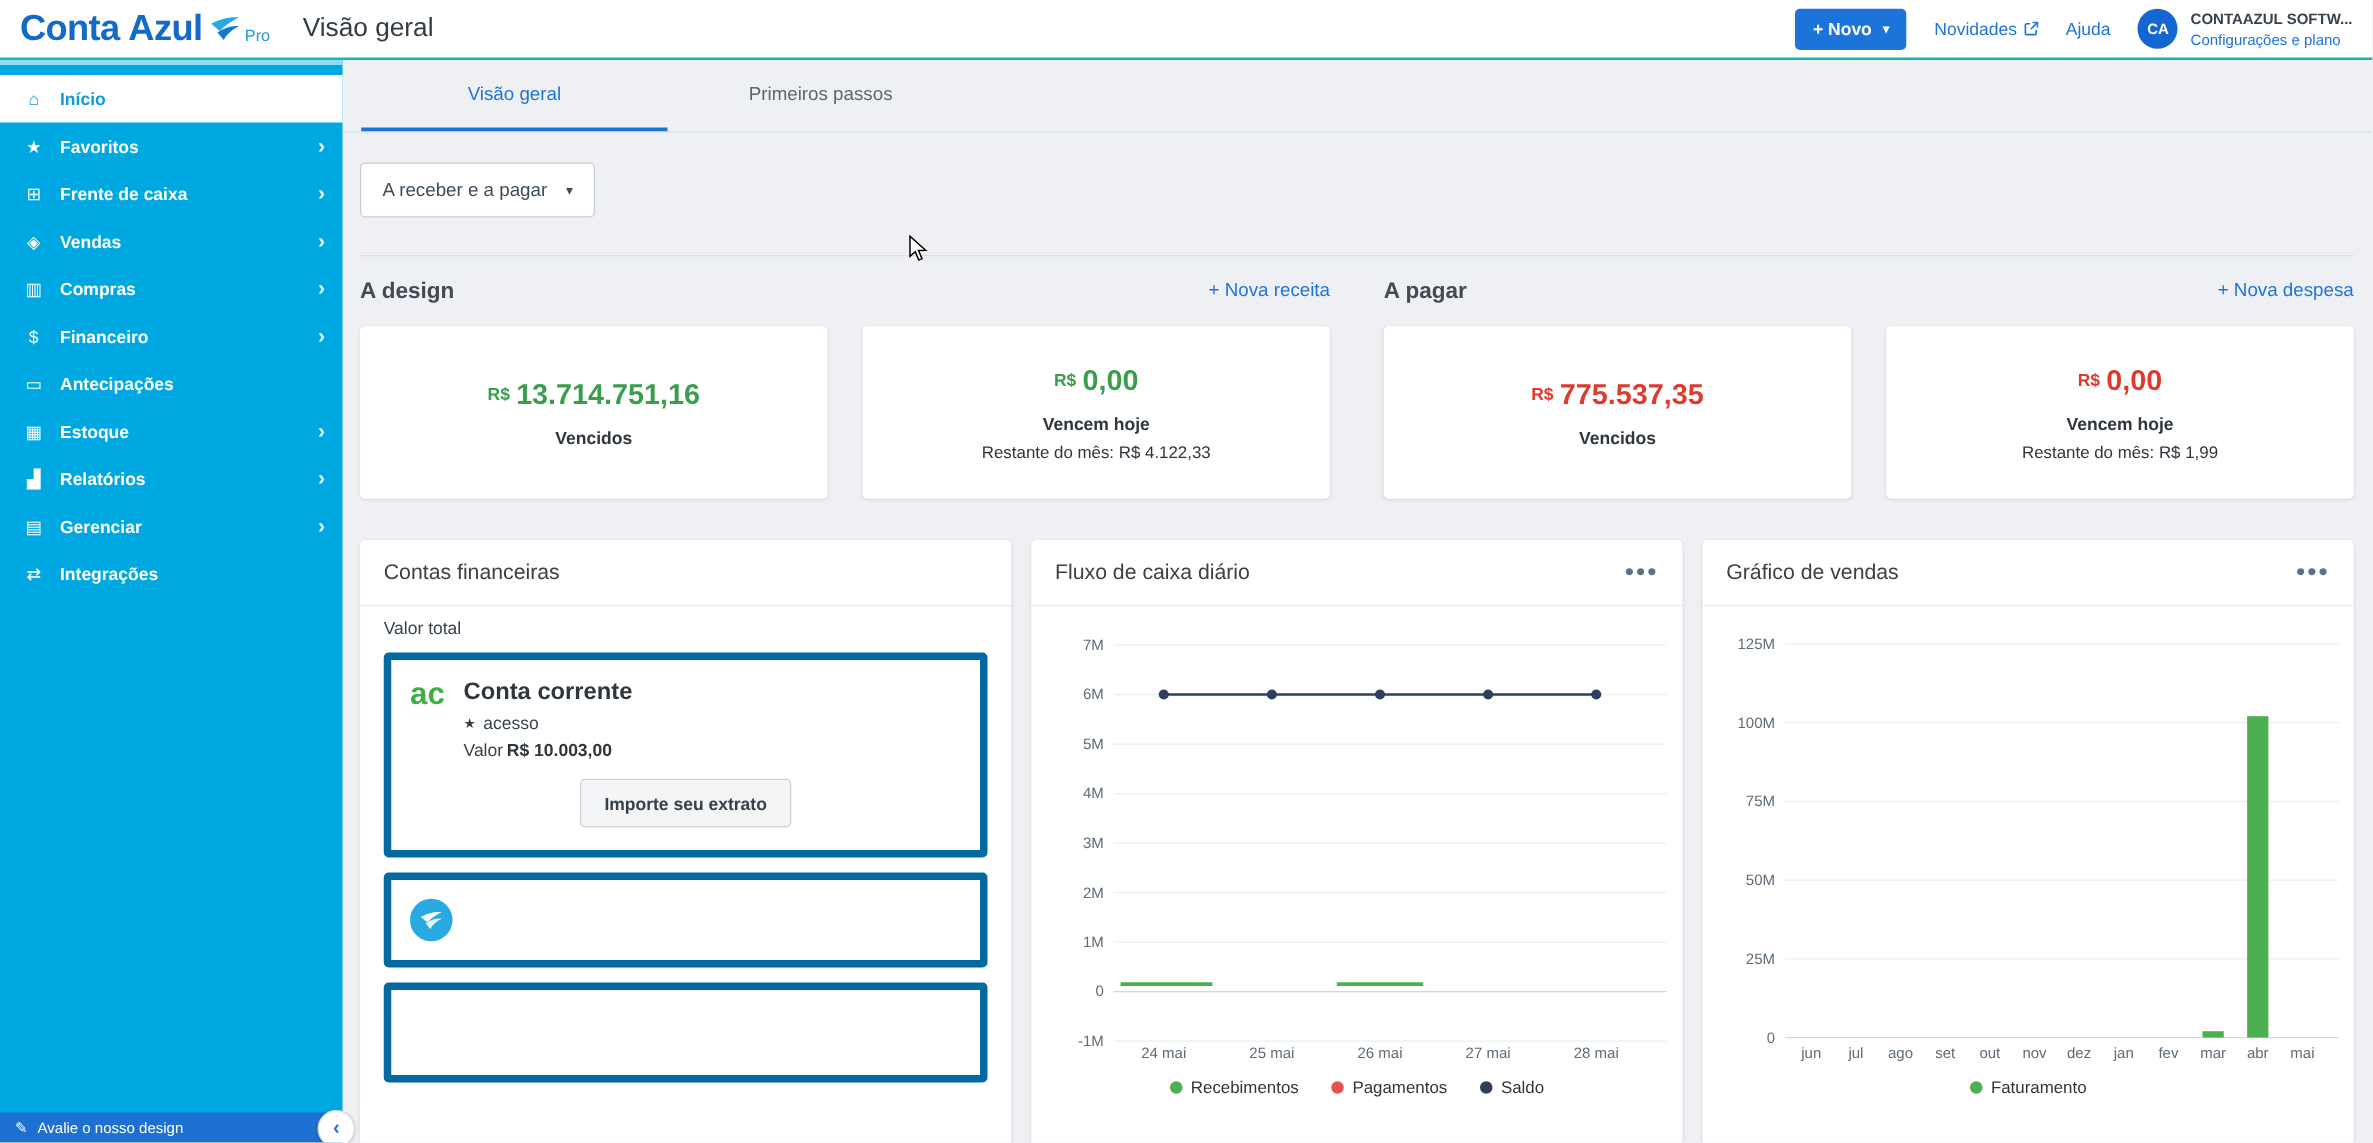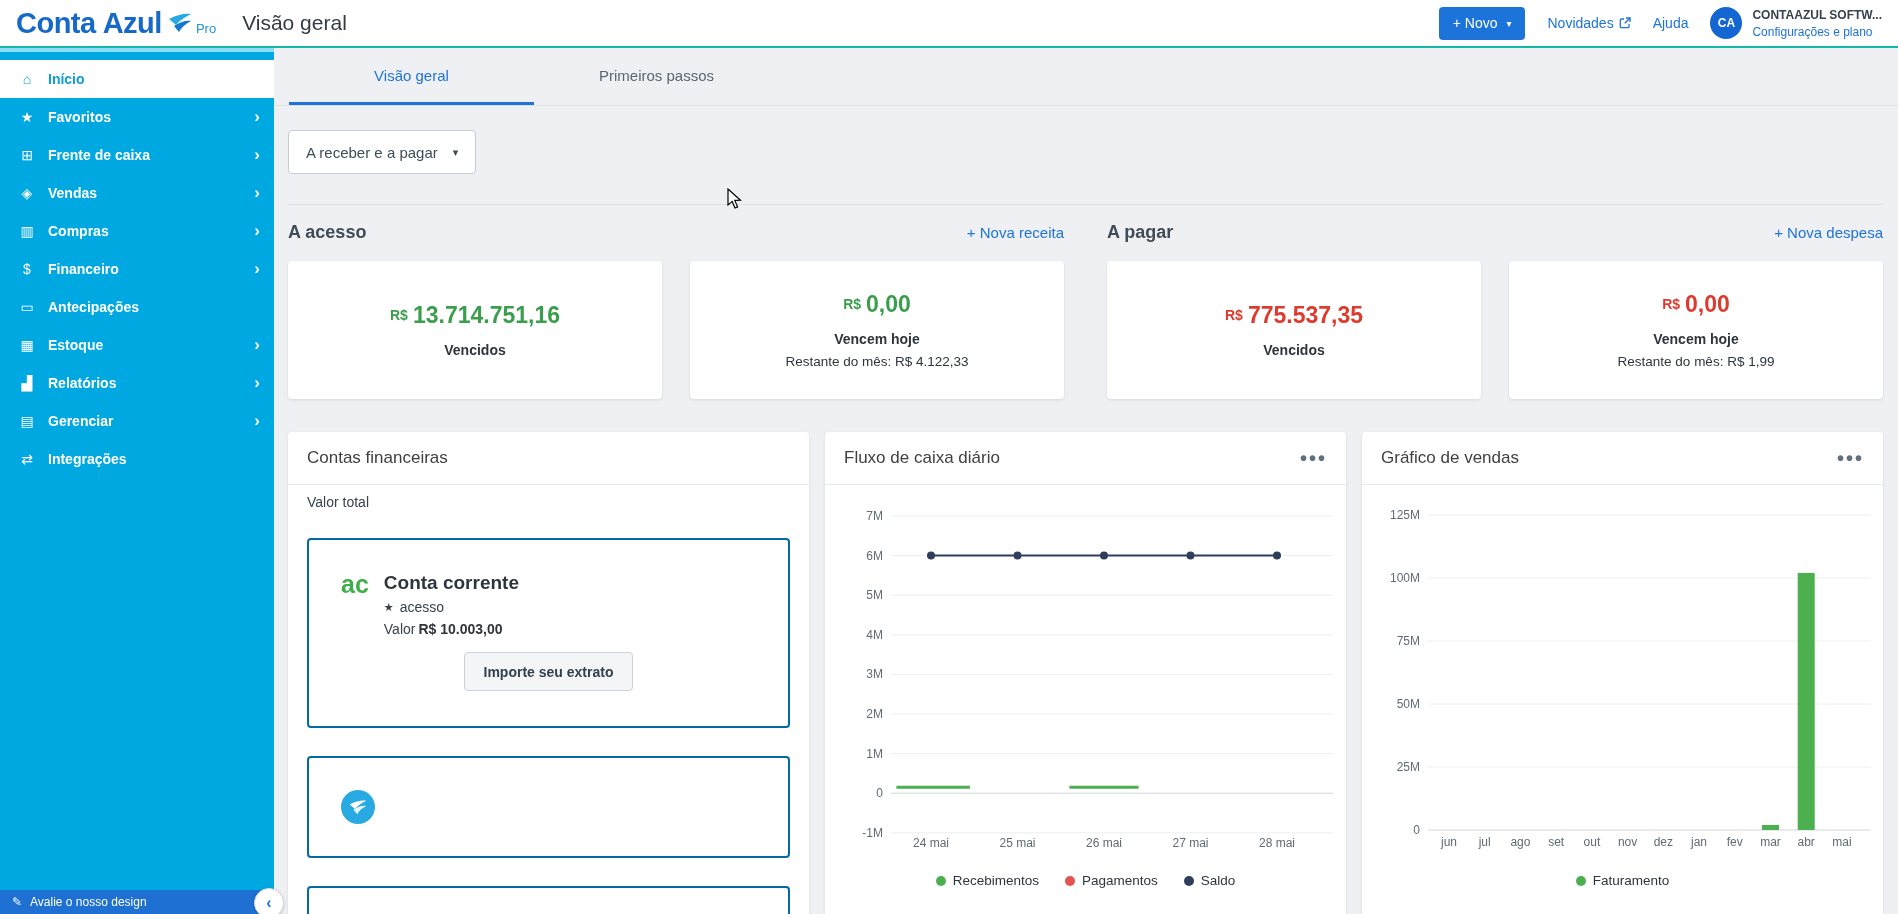--- a/index.html
+++ b/index.html
@@ -9,21 +9,21 @@
   
   .header{position:absolute;top:0;left:0;width:1898px;height:48px;background:#fff;
     border-bottom:2px solid #14b8a6;display:flex;align-items:center;z-index:30}
   .logo-wrap{display:flex;align-items:center;padding-left:16px;cursor:pointer}
   .logo-conta,.logo-azul{font-size:29px;font-weight:bold;color:#1569c8;letter-spacing:-0.5px}
   .logo-azul{margin-left:7px}
   .logo-bird{margin-left:6px}
   .logo-pro{font-size:13px;color:#2196d8;margin-left:4px;align-self:flex-end;padding-bottom:4px}
   .page-title{font-size:21px;font-weight:400;color:#333b44;margin-left:26px}
   .header-right{margin-left:auto;display:flex;align-items:center;gap:22px;padding-right:16px}
-  .novo-btn{background:#1c74da;color:#fff;font-size:14px;font-weight:normal;border:none;border-radius:4px;
+  .novo-btn{background:#1c74da;color:#fff;font-size:14px;font-weight:bold;border:none;border-radius:4px;
     height:33px;padding:0 14px;display:flex;align-items:center;gap:9px;cursor:pointer;font-family:inherit}
   .novo-caret{font-size:10px}
   .hlink{color:#1e73d8;font-size:14px;text-decoration:none;display:flex;align-items:center;gap:5px;cursor:pointer}
   .avatar{width:32px;height:32px;border-radius:50%;background:#1467d2;color:#fff;font-size:12px;font-weight:bold;
     display:flex;align-items:center;justify-content:center;cursor:pointer}
   .account{display:flex;flex-direction:column;gap:3px;margin-left:-12px}
   .account-name{font-size:12px;font-weight:bold;color:#37424c;white-space:nowrap}
   .account-settings{font-size:12px;color:#1e73d8;text-decoration:none;cursor:pointer}
 
   
@@ -71,39 +71,39 @@
   
   .widgets{display:flex;gap:16px;margin-top:33px}
   .widget{flex:1;background:#fff;border-radius:4px;box-shadow:0 1px 3px rgba(0,0,0,.1);height:545px;overflow:hidden}
   .widget-head{height:53px;border-bottom:1px solid #e7eaed;display:flex;align-items:center;
     justify-content:space-between;padding:0 19px}
   .widget-title{font-size:17px;color:#404040}
   .menu-dots{color:#607081;font-size:20px;font-weight:bold;cursor:pointer;letter-spacing:2px;line-height:1}
   .acct-body{padding:0 19px}
   .total-amount{margin-top:19px;text-align:center;font-size:20px;font-weight:bold;color:#262c33}
   .total-label{text-align:left;font-size:14px;color:#37424c;margin-top:9px}
-  .acct-card{border:2px solid #0369a1;border-radius:4px;margin-top:28px;padding:32px}
+  .acct-card{border:6px solid #0369a1;border-radius:4px;margin-top:12px;padding:15px}
   .acct-row{display:flex;gap:15px}
   .ac-logo{font-size:25px;font-weight:bold;color:#3fae49;line-height:1}
   .acct-name{font-size:19px;font-weight:bold;color:#2e353c}
   .acct-badge{display:flex;align-items:center;gap:6px;font-size:14px;color:#37424c;margin-top:5px}
   .star{font-size:11px;color:#37424c}
   .acct-sub{font-size:14px;color:#37424c;margin-top:5px}
   .acct-value{font-size:14px;color:#37424c;margin-top:6px}
   .acct-value b{margin-left:3px;color:#2e353c}
   .import-btn{display:block;margin:15px auto 3px;height:39px;padding:0 19px;background:#f3f5f6;
     border:1px solid #ccd2d8;border-radius:4px;font-size:14px;font-weight:bold;color:#33404d;cursor:pointer;font-family:inherit}
   .ca-circle{width:34px;height:34px;border-radius:50%;background:#29a9e1;display:flex;align-items:center;
     justify-content:center;flex-shrink:0}
   .sliver{height:80px}
   .chart{display:block}
   .chart text.tick{font-size:12px;fill:#5f6b76}
   .chart line.grid{stroke:#eceef0;stroke-width:1}
   .chart line.grid.zero{stroke:#d3d7db}
-  .legend{display:flex;justify-content:center;gap:26px;margin-top:14px}
+  .legend{display:flex;justify-content:center;gap:26px;margin-top:3px}
   .legend-item{display:flex;align-items:center;gap:7px;font-size:13.5px;color:#2e353c}
   .dot{width:10px;height:10px;border-radius:50%;display:inline-block}
   .cursor{position:absolute;left:726px;top:188px;z-index:60;pointer-events:none}
 </style>
 </head>
 <body>
 
 <div class="header">
   <div class="logo-wrap">
     <span class="logo-conta">Conta</span>
@@ -210,21 +210,21 @@
   <div class="content">
     <button class="filter-btn">
       <span>A receber e a pagar</span>
       <span class="filter-caret">▾</span>
     </button>
     <div class="divider"></div>
 
     <div class="sections">
       <div class="half">
         <div class="sec-head">
-          <span class="sec-title">A acesso</span>
+          <span class="sec-title">A design</span>
           <a class="sec-action">+ Nova receita</a>
         </div>
         <div class="cards">
             <div class="amount-card">
               <div class="amount green"><span class="cur">R$</span>13.714.751,16</div>
               <div class="amt-label">Vencidos</div>
             </div>
             <div class="amount-card">
               <div class="amount green"><span class="cur">R$</span>0,00</div>
               <div class="amt-label">Vencem hoje</div>

